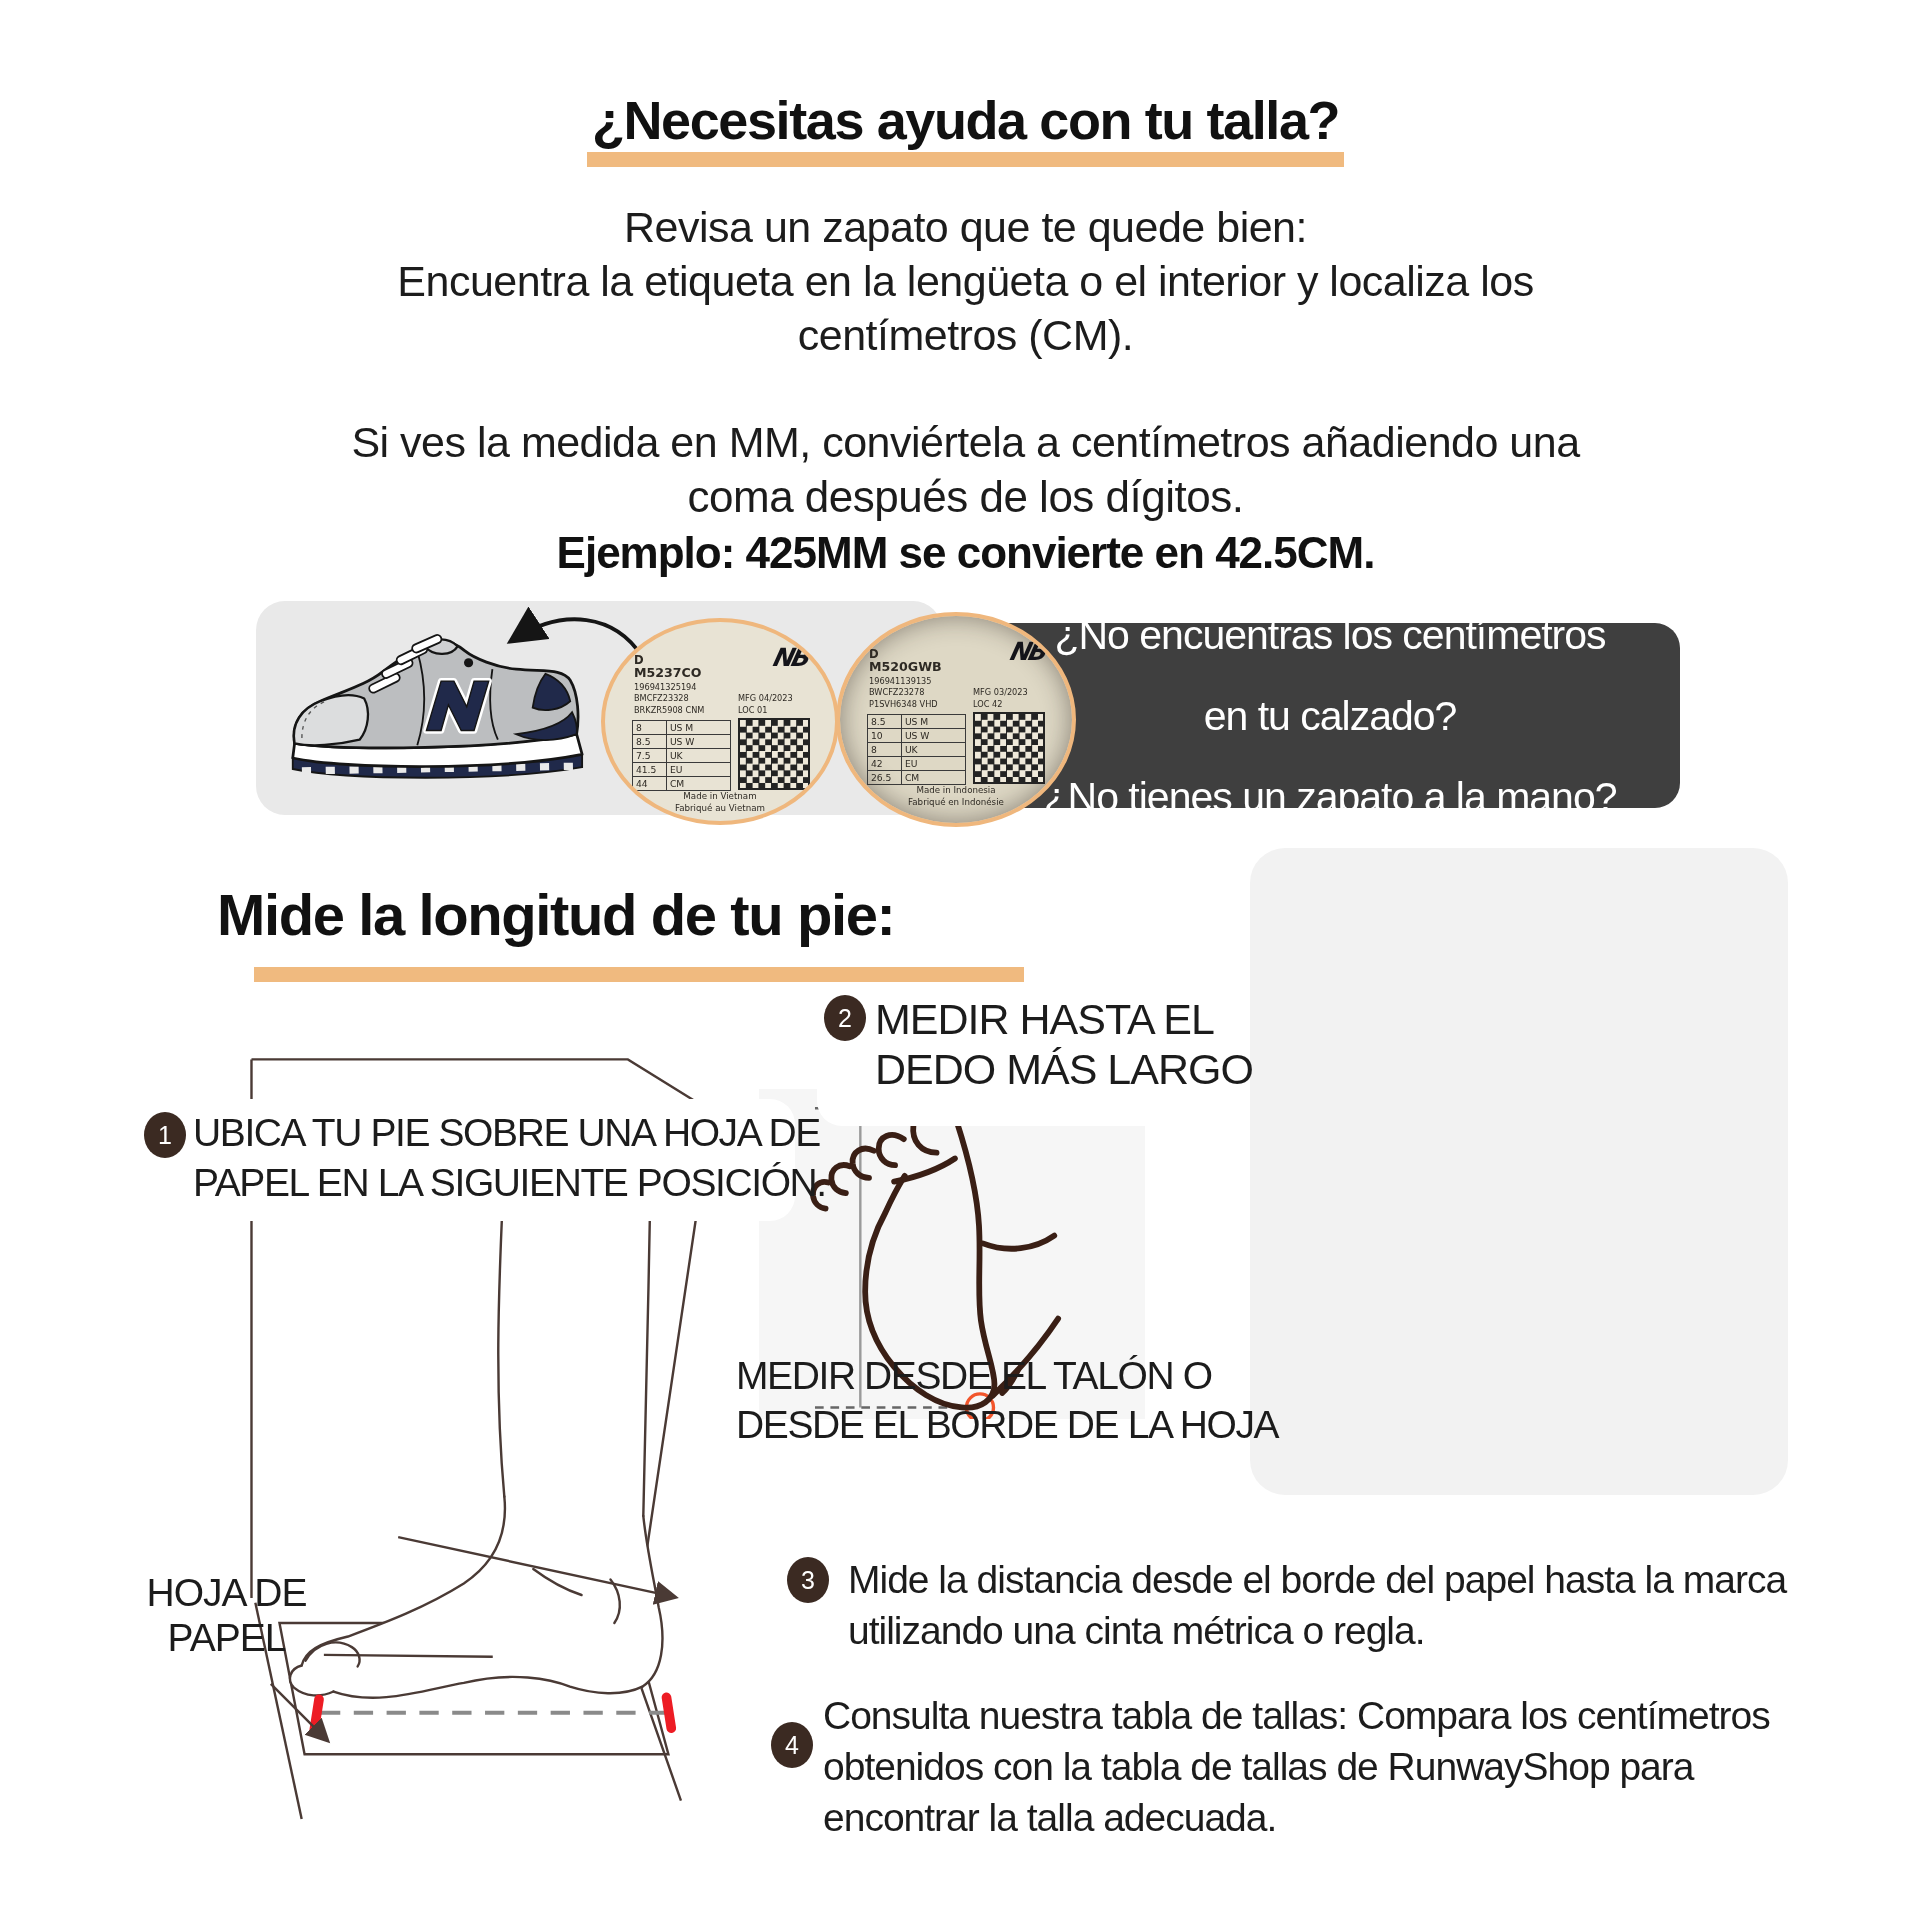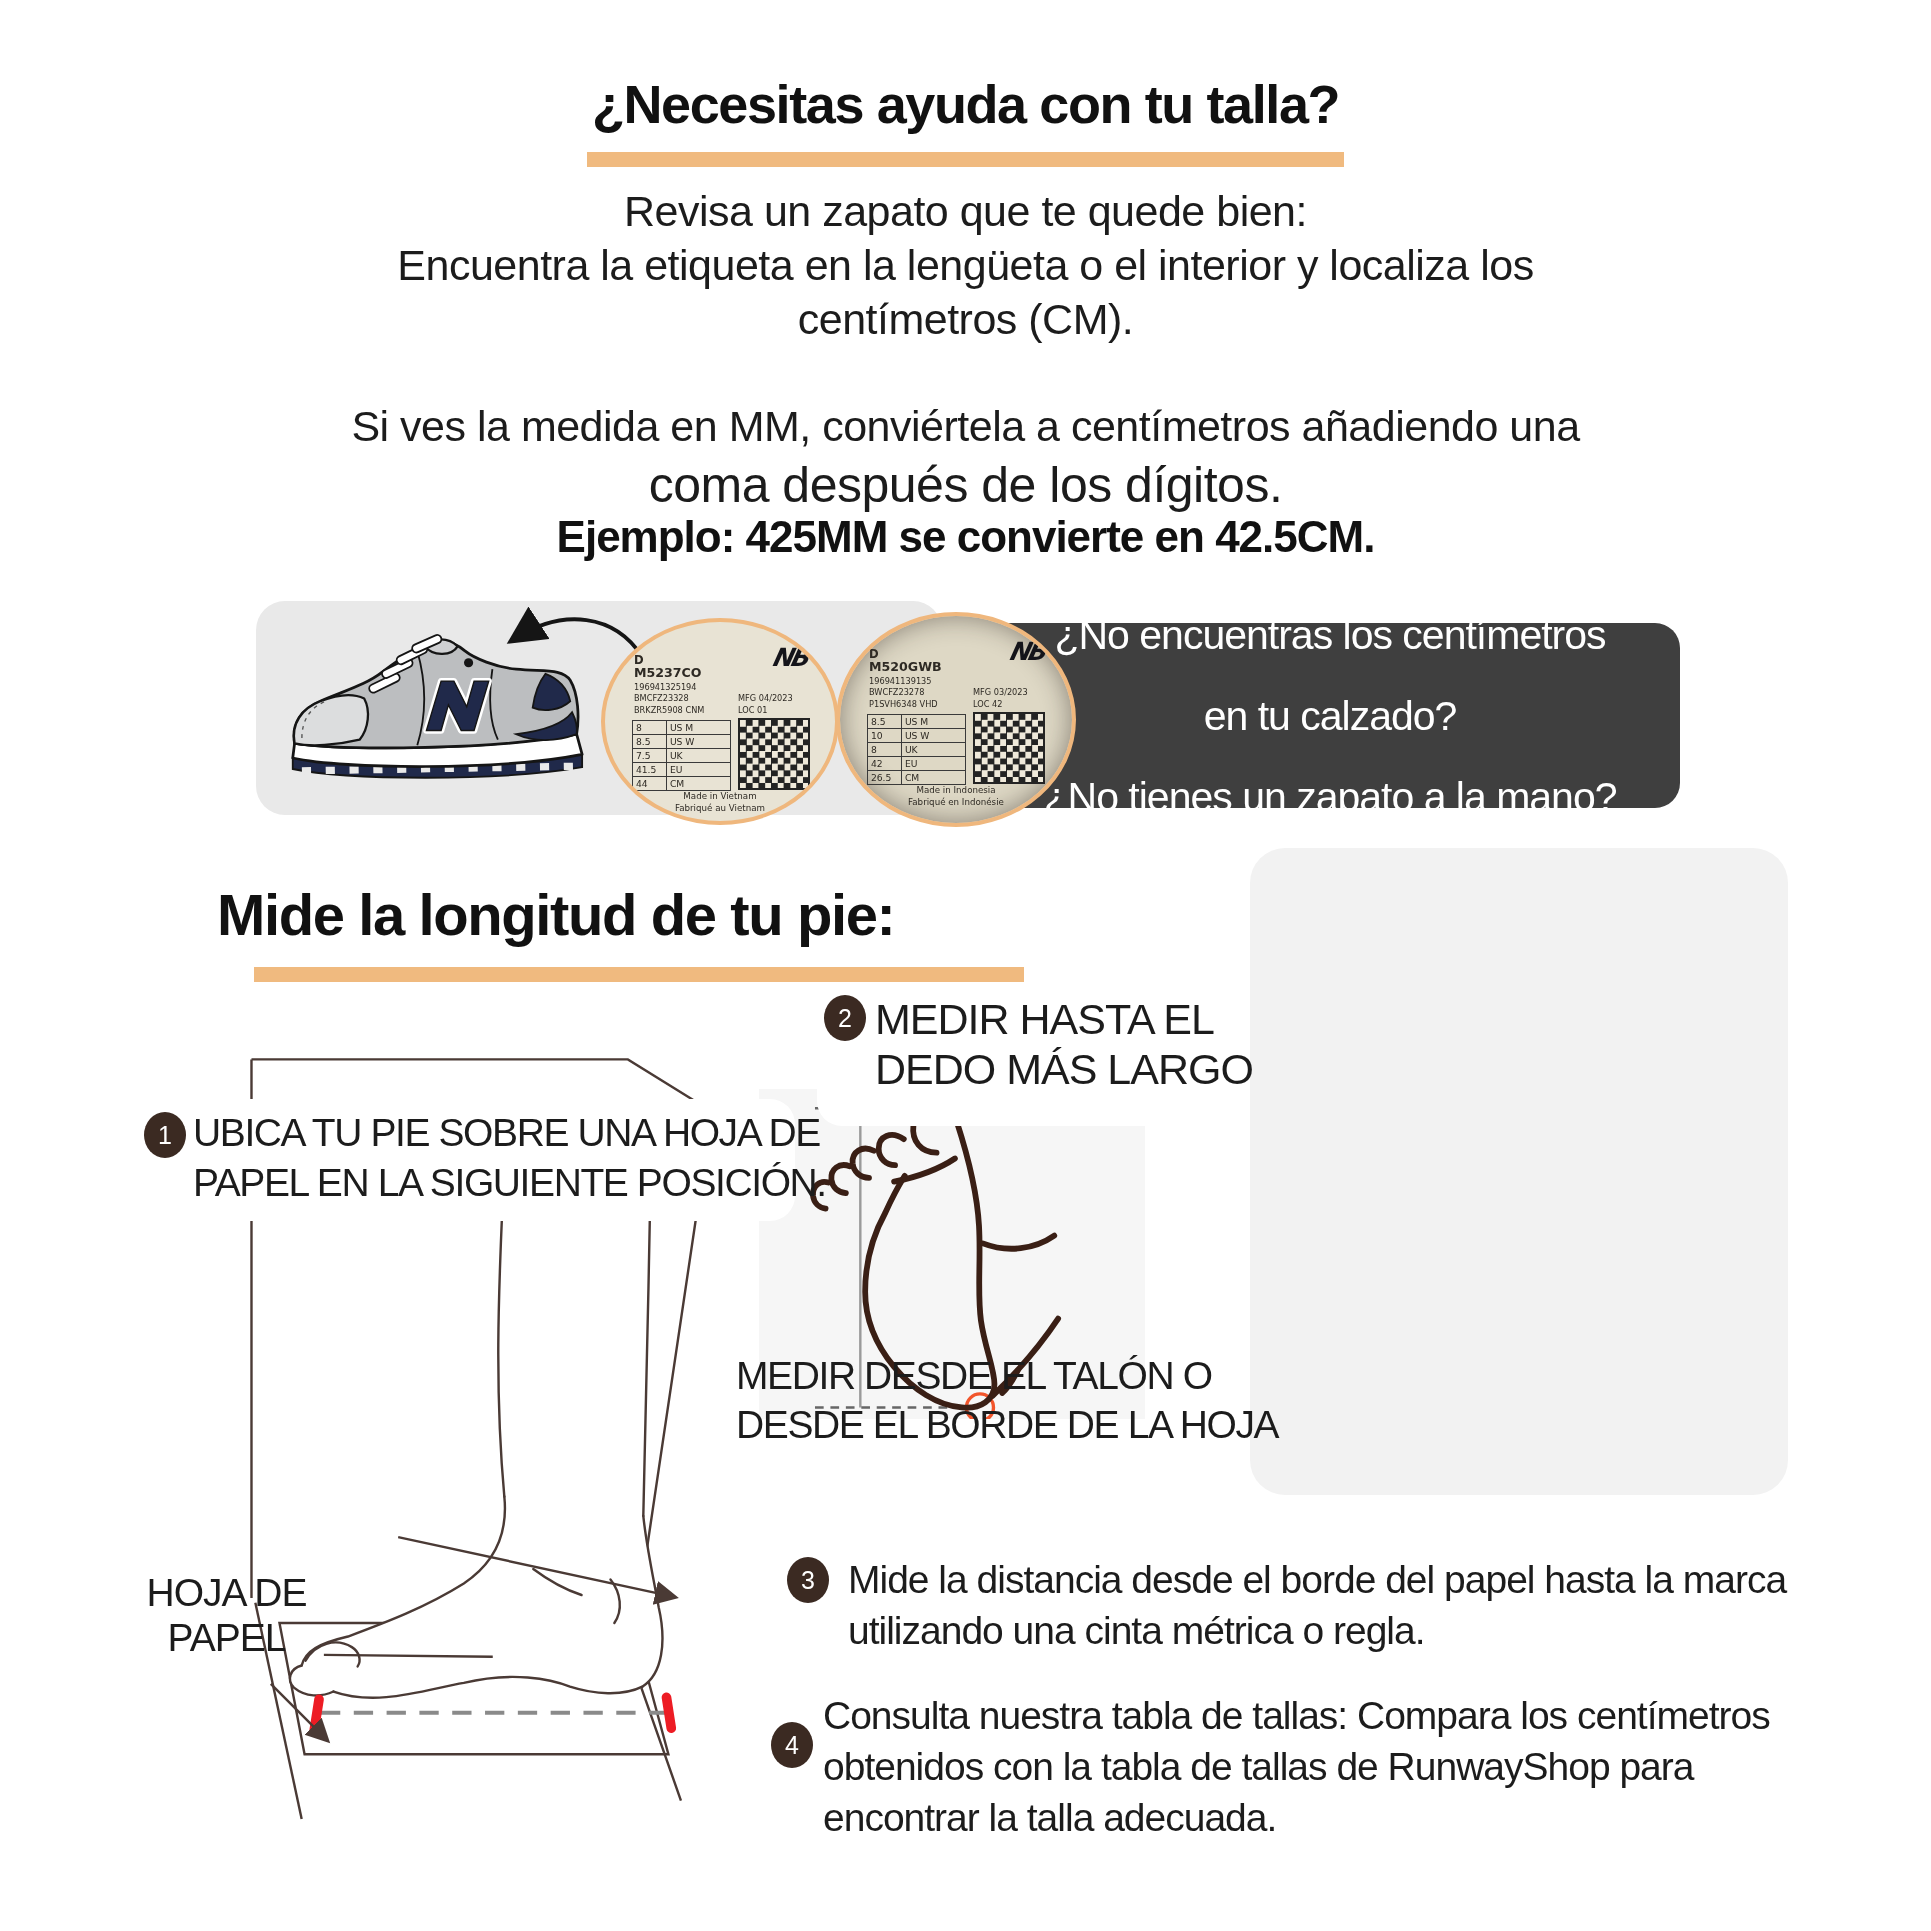--- a/index.html
+++ b/index.html
@@ -1,29 +1,29 @@
 <!DOCTYPE html>
 <html><head>
 <meta charset="utf-8">
 <style>
   html,body{margin:0;padding:0;background:#fff;}
   #canvas{position:relative;width:1931px;height:1931px;background:#fff;overflow:hidden;
           font-family:"Liberation Sans", sans-serif;color:#1c1c1c;}
   .abs{position:absolute;}
-  .t-center{position:absolute;left:0;width:1931px;text-align:center;white-space:nowrap;}
+  .t-center{position:absolute;left:0;width:1931px;text-align:center;white-space:nowrap;margin-top:16px;}
 
   
   #title{top:73px;font-size:54px;font-weight:700;letter-spacing:-1.4px;color:#111;}
   .accent-bar{position:absolute;height:14.5px;}
   #bar1{left:587px;top:152px;width:757px;}
   #p1{top:187px;font-size:43px;letter-spacing:-0.5px;}
   #p2a{top:241px;font-size:43px;letter-spacing:-0.5px;}
   #p2b{top:295px;font-size:43px;letter-spacing:-0.5px;}
   #p3a{top:402px;font-size:43px;letter-spacing:-0.5px;}
-  #p3b{top:456px;font-size:50px;letter-spacing:-0.5px;}
+  #p3b{top:456px;font-size:44px;letter-spacing:-0.5px;}
   #example{top:512px;font-size:44px;font-weight:700;letter-spacing:-1px;color:#111;}
 
   
   #shoe-panel{left:256px;top:601px;width:686px;height:214px;border-radius:29px;z-index:2;}
   #shoe-svg{left:256px;top:601px;z-index:3;}
   #dark-box{left:941px;top:623px;width:739px;height:185px;border-radius:25px;z-index:1;
             display:flex;flex-direction:column;justify-content:center;align-items:center;
             padding-left:39px;box-sizing:border-box;gap:27px;}
   #dark-box div{font-size:41px;line-height:54px;letter-spacing:-1px;color:#fff;white-space:nowrap;}
 

